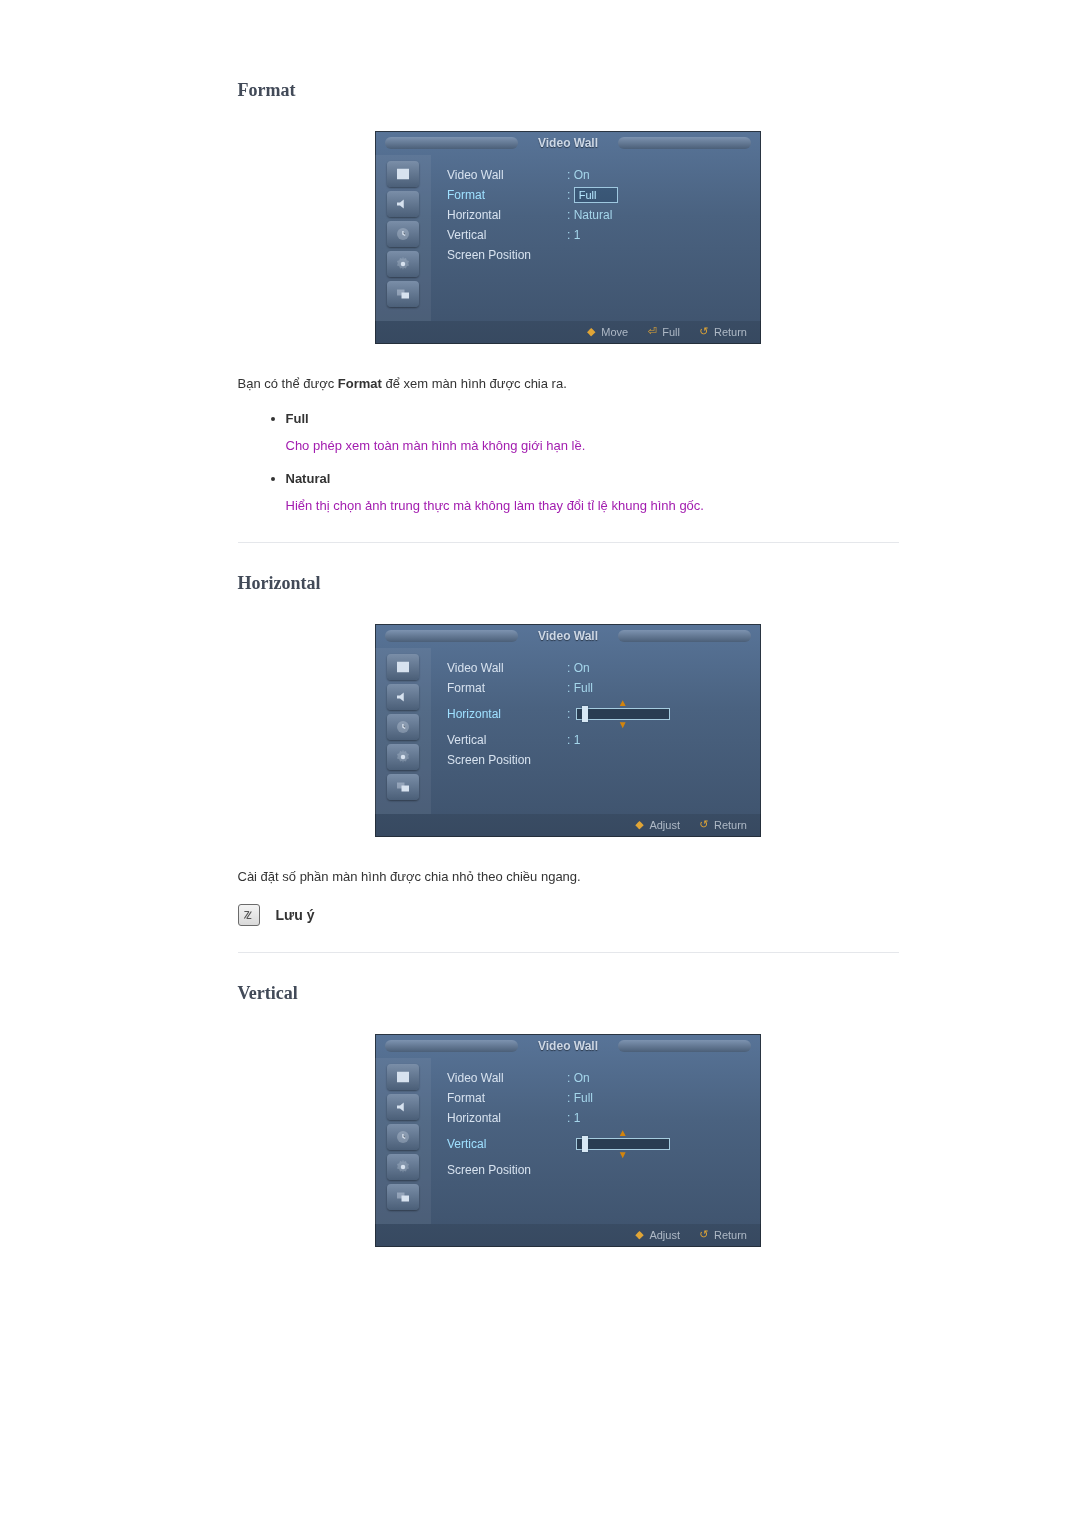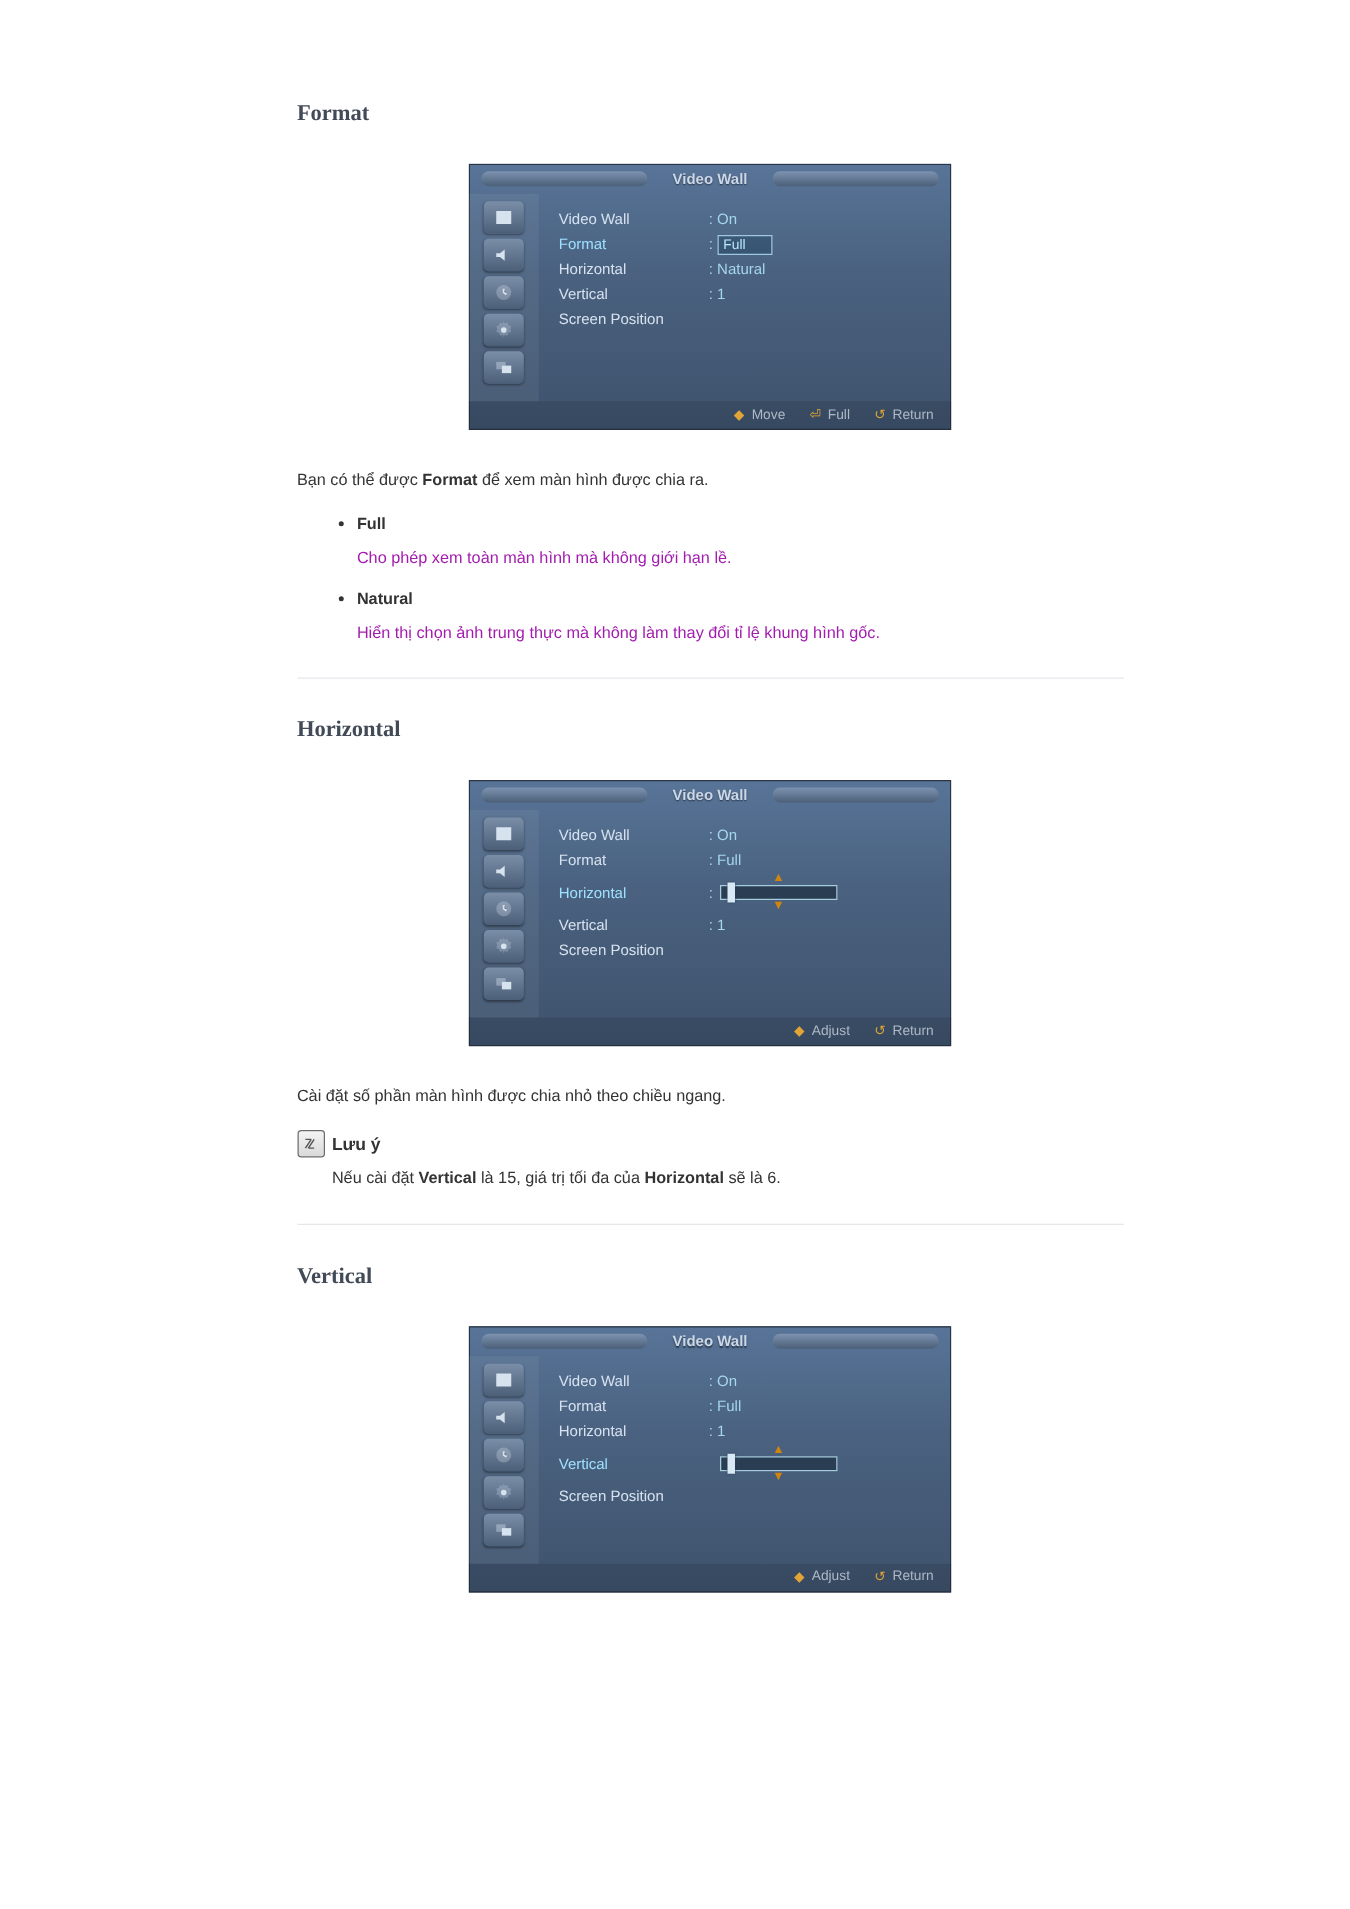--- a/index.html
+++ b/index.html
@@ -159,21 +159,21 @@
   .li-title { font-weight: bold; }
   .li-desc { margin: 10px 0 0 0; font-weight: normal; color: #a21caf; }
   hr.rule {
     border: none;
     border-top: 1px solid #e5e7eb;
     margin: 26px 0 30px 0;
   }
   .note-row {
     display: flex;
     align-items: center;
-    gap: 6px;
+    gap: 16px;
     margin-bottom: 6px;
   }
   .note-icon {
     width: 20px;
     height: 20px;
     border: 1px solid #6b6b6b;
     border-radius: 3px;
     display: inline-flex;
     align-items: center;
     justify-content: center;
@@ -369,23 +369,20 @@
     <p>Cài đặt số phần màn hình được chia nhỏ theo chiều ngang.</p>
 
     <div class="note-row">
       <span class="note-icon">
         <svg viewBox="0 0 24 24">
             <path d="M4 18l8-12M8 18l8-12M4 6h8M8 18h8" stroke-width="2"></path>
           </svg>
       </span>
       <span class="note-label">Lưu ý</span>
     </div>
-    <p class="note-text">
-      <span>Nếu cài đặt </span><b>Vertical</b><span> là 15, giá trị tối đa của </span><b>Horizontal</b><span> sẽ là 6.</span>
-    </p>
   </div>
 
   <hr class="rule">
 
   <div>
     <h2 class="section-title">Vertical</h2>
 
     <div class="osd">
       <div class="osd-header">
         <div class="osd-header-left"></div>

